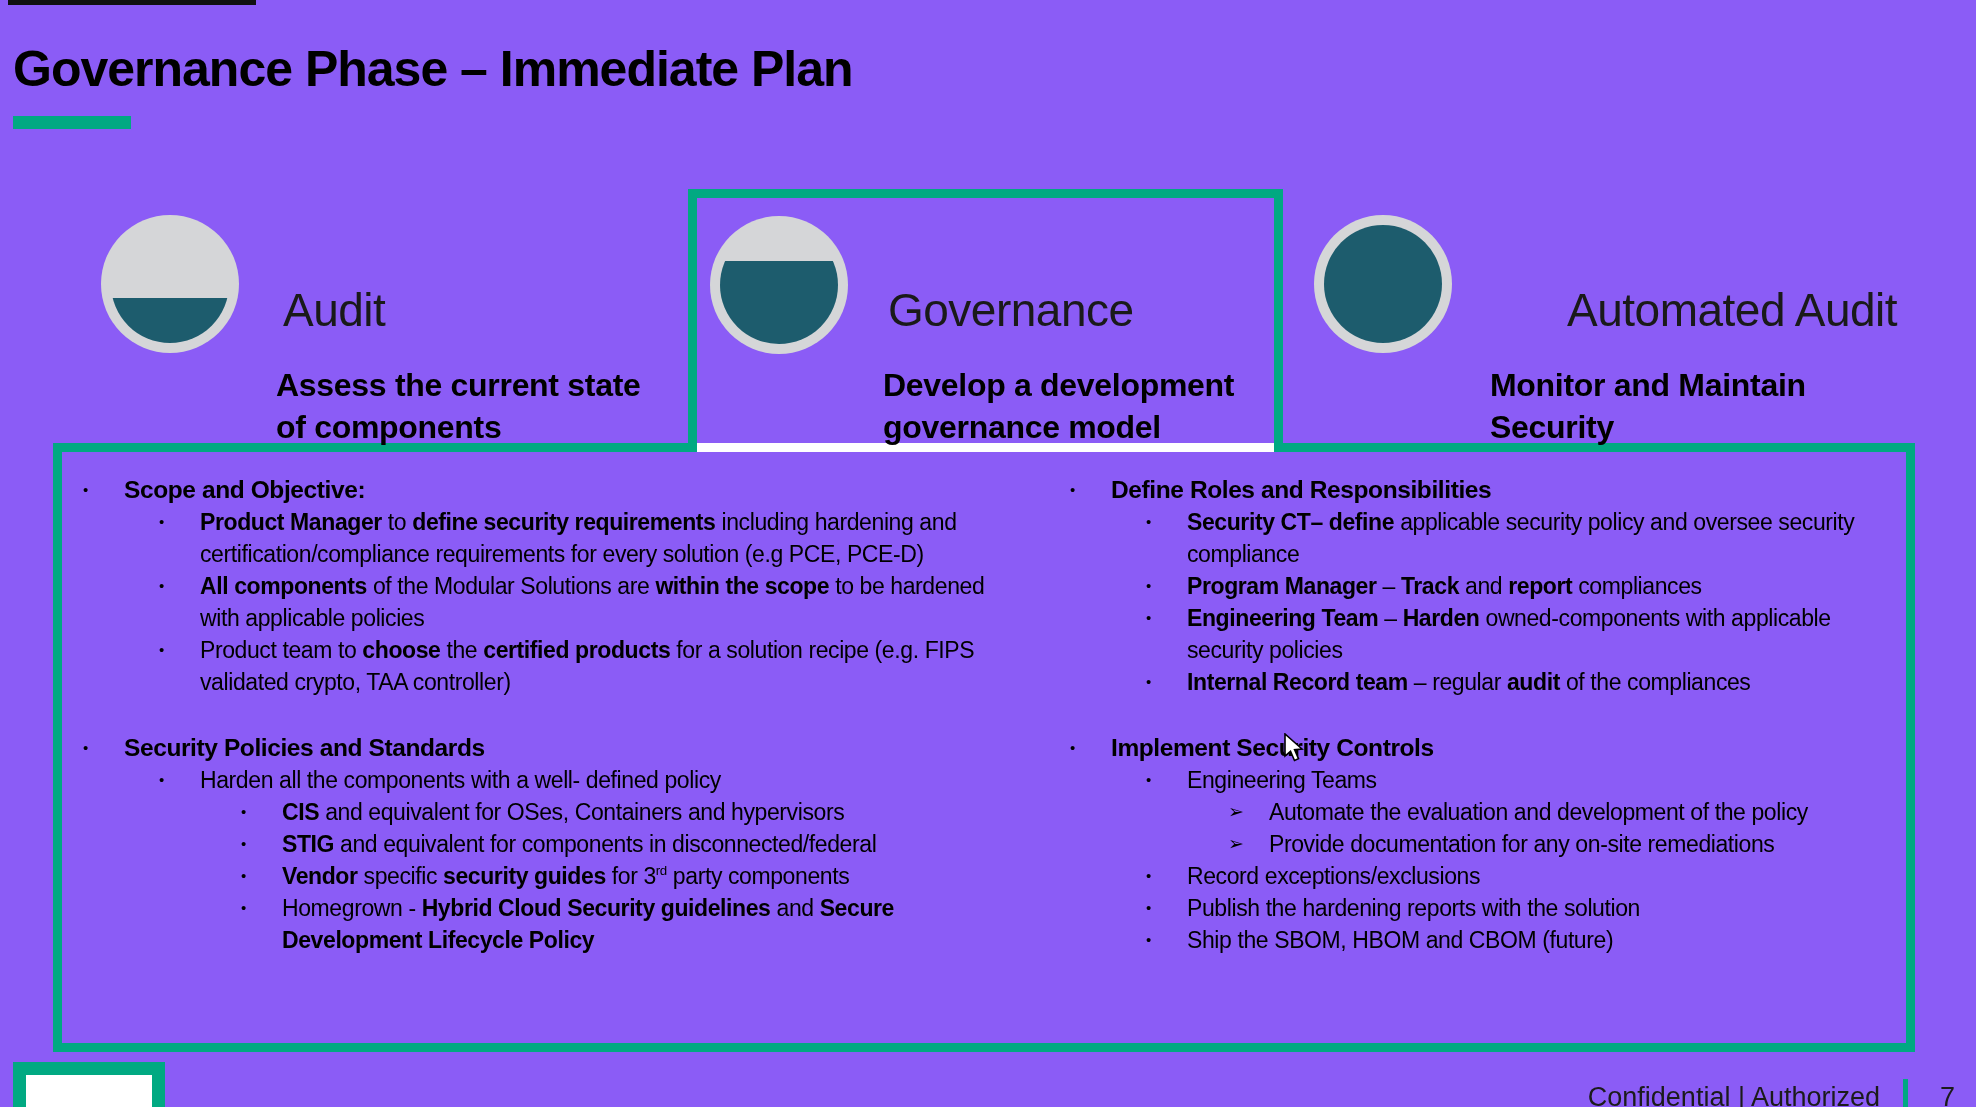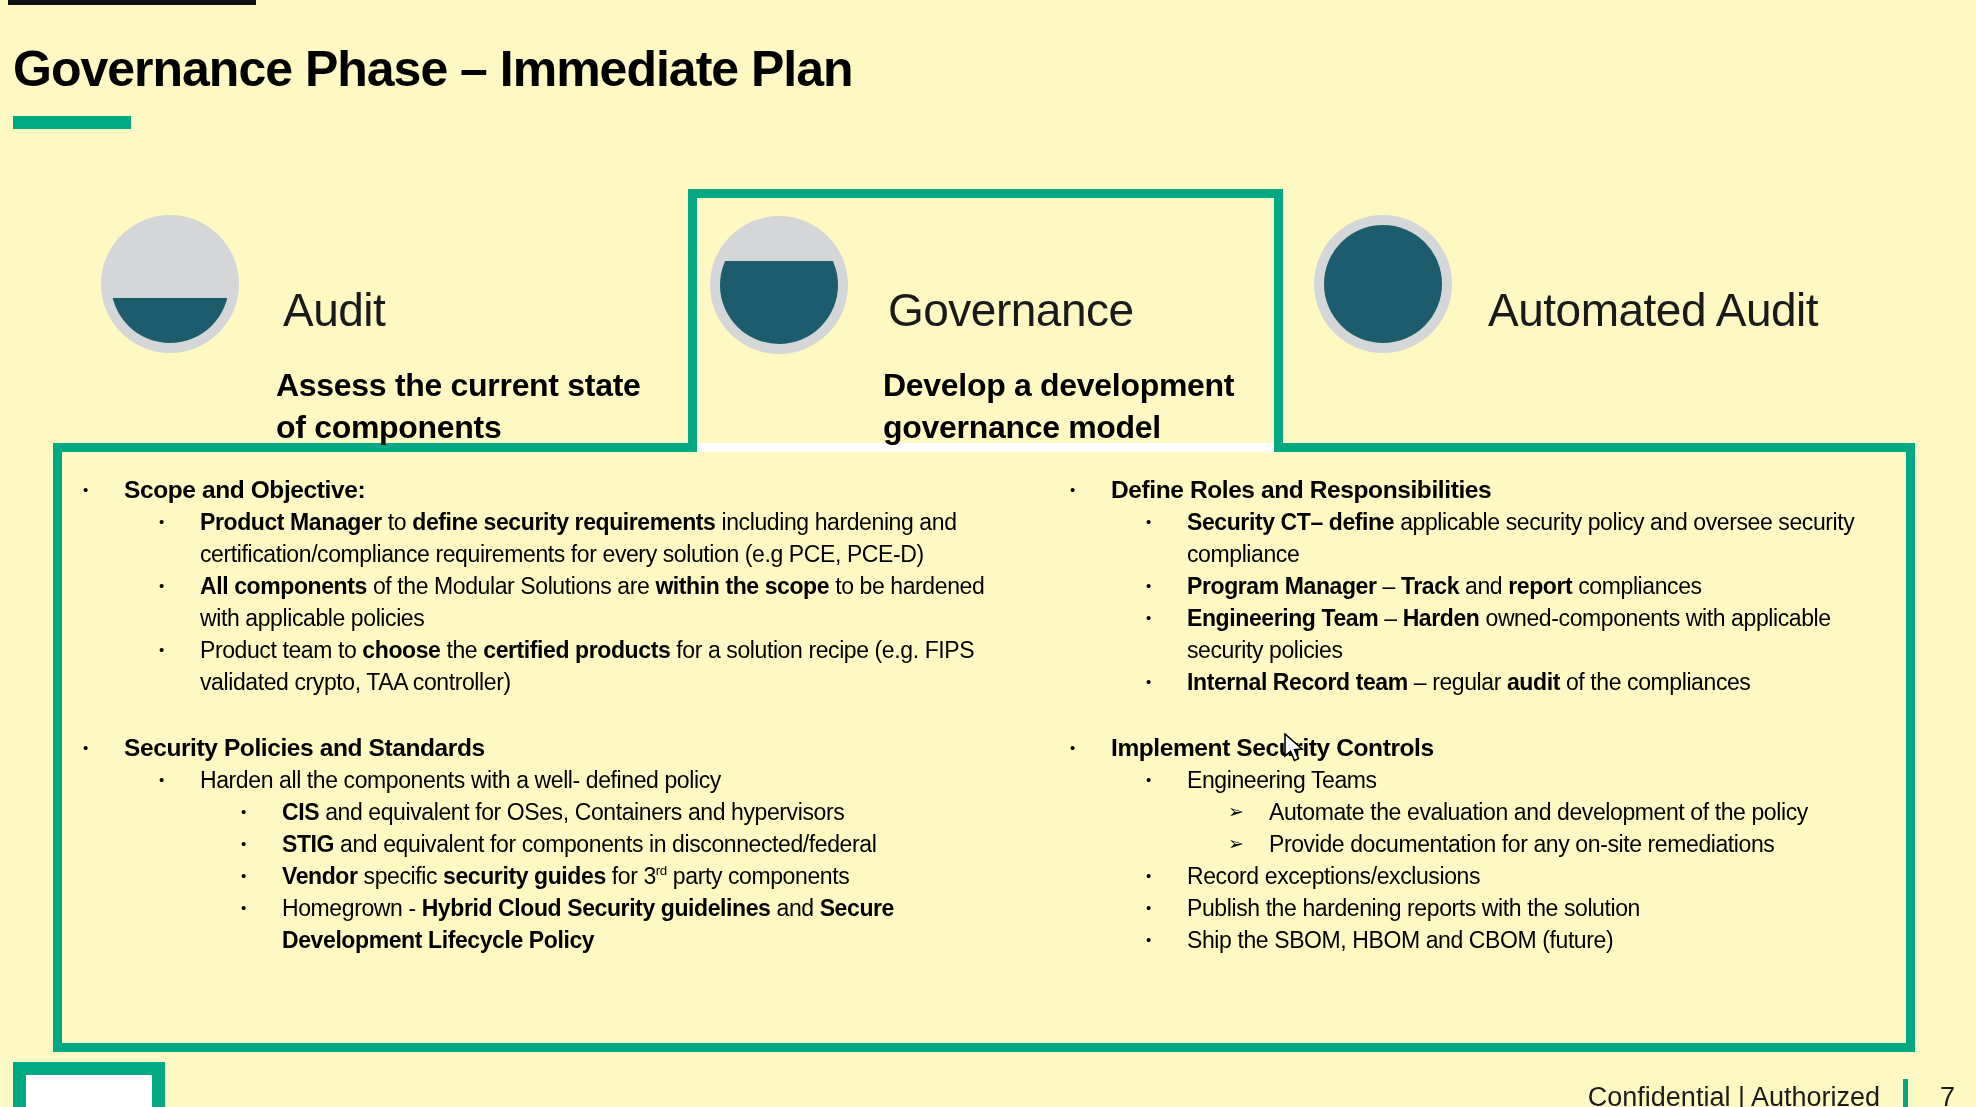--- a/index.html
+++ b/index.html
@@ -1,16 +1,16 @@
 <!DOCTYPE html>
 <html><head>
 <meta charset="utf-8">
 <style>
   html,body{margin:0;padding:0;background:#fff;}
-  .stage{position:relative;width:1976px;height:1107px;overflow:hidden;background:#fef9c3;
+  .stage{position:relative;width:1976px;height:1107px;overflow:hidden;background:#8b5cf6;
          font-family:"Liberation Sans",sans-serif;color:#000;}
 
   
   .top-bar{position:absolute;left:8px;top:0;width:248px;height:5px;background:#111;}
 
   
   .title{position:absolute;left:13px;top:40px;font-size:50px;font-weight:bold;
          letter-spacing:-1px;color:#000;white-space:nowrap;}
   .title-underline{position:absolute;left:13px;top:116px;width:118px;height:13px;background:#01A982;}
 
@@ -19,21 +19,21 @@
   .circle .inner{position:absolute;left:10px;top:10px;width:118px;height:118px;border-radius:50%;}
   .fill-low  .inner{background:linear-gradient(180deg, rgba(0,0,0,0) 62%, #1D5C6D 62%);}
   .fill-high .inner{background:linear-gradient(180deg, rgba(0,0,0,0) 30%, #1D5C6D 30%);}
   .fill-full .inner{background:#1D5C6D;}
   .c1{left:101px;top:215px;}
   .c2{left:710px;top:216px;}
   .c3{left:1314px;top:215px;}
 
   .phase-name{position:absolute;top:284px;font-size:46px;line-height:52px;color:#1a1a1a;
               letter-spacing:-0.5px;white-space:nowrap;z-index:4;}
-  .pn1{left:283px;} .pn2{left:888px;} .pn3{left:1488px;}
+  .pn1{left:283px;} .pn2{left:888px;} .pn3{left:1567px;}
 
   .phase-sub{position:absolute;top:364px;font-size:32px;font-weight:bold;line-height:42px;
              letter-spacing:-0.3px;white-space:pre-line;z-index:4;}
   .ps1{left:276px;} .ps2{left:883px;} .ps3{left:1490px;}
 
   
   .main-box{position:absolute;left:53px;top:443px;width:1862px;height:609px;
             border:9px solid #01A982;box-sizing:border-box;z-index:1;}
   .tab-box{position:absolute;left:688px;top:189px;width:595px;height:263px;box-sizing:border-box;
            border:9px solid #01A982;border-bottom:none;background:transparent;z-index:2;}
@@ -92,20 +92,22 @@
     <div class="inner"></div>
   </div>
   <div class="phase-name pn2">Governance</div>
   <div class="phase-sub ps2">Develop a development
 governance model</div>
 
   <div class="circle fill-full c3">
     <div class="inner"></div>
   </div>
   <div class="phase-name pn3">Automated Audit</div>
+  <div class="phase-sub ps3">Monitor and Maintain
+Security</div>
 
   <div class="col col-left" id="left-list">
       <div class="li lvl1">
     <span class="bullet">•</span>
     <span class="txt"><span class="b">Scope and Objective:</span></span>
   </div>
       <div class="li lvl2">
     <span class="bullet">•</span>
     <span class="txt"><span class="b">Product Manager</span><span> to </span><span class="b">define security requirements</span><span> including hardening and certification/compliance requirements for every solution (e.g PCE, PCE-D)</span></span>
   </div>

